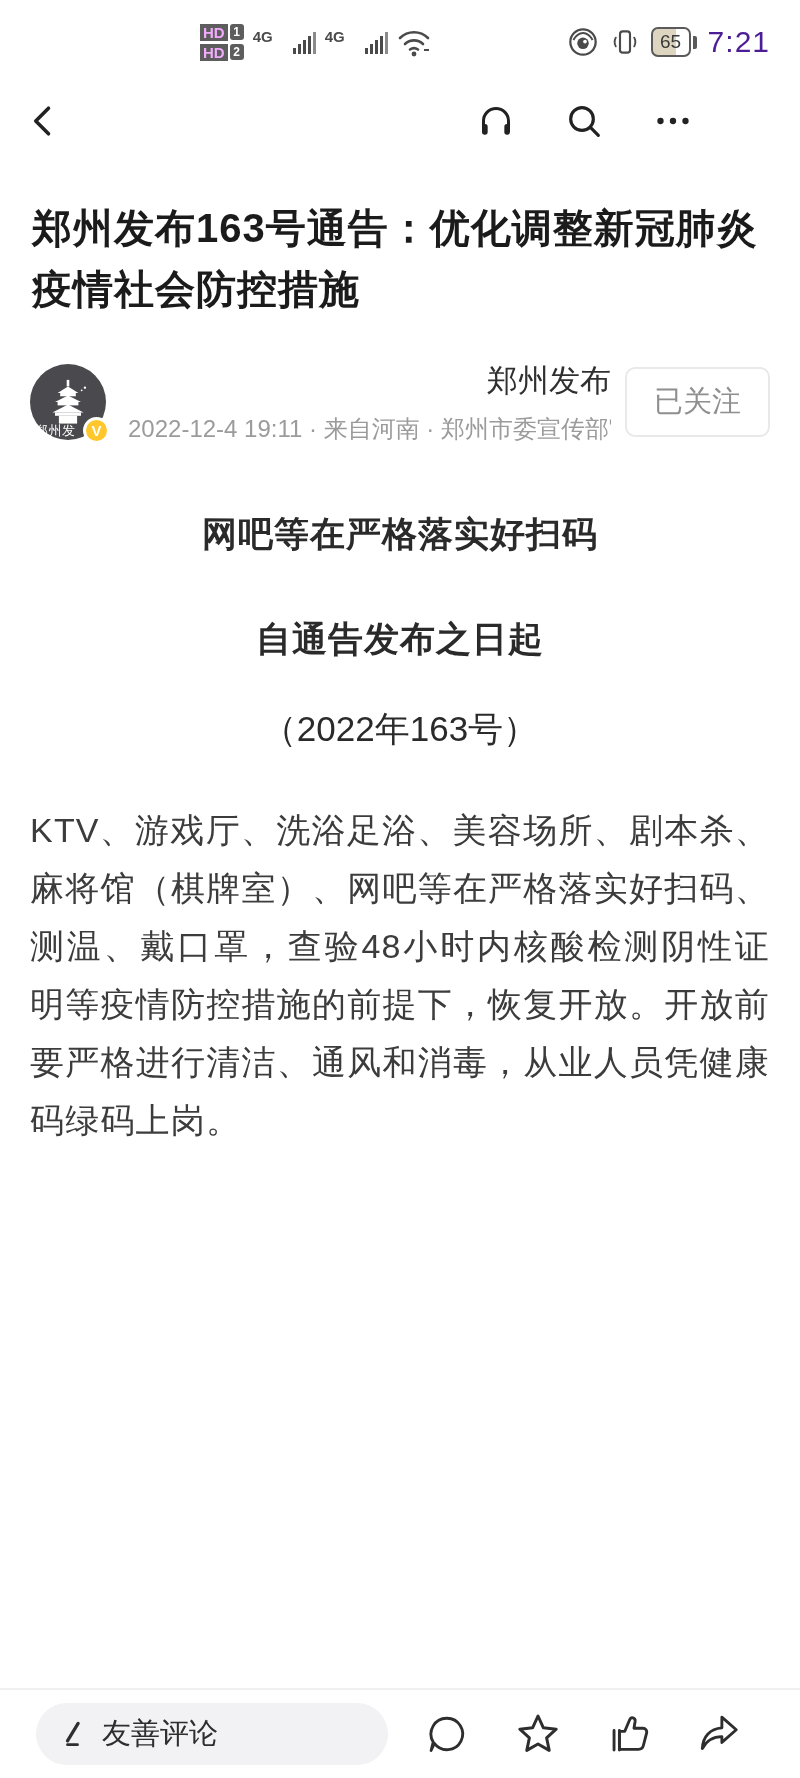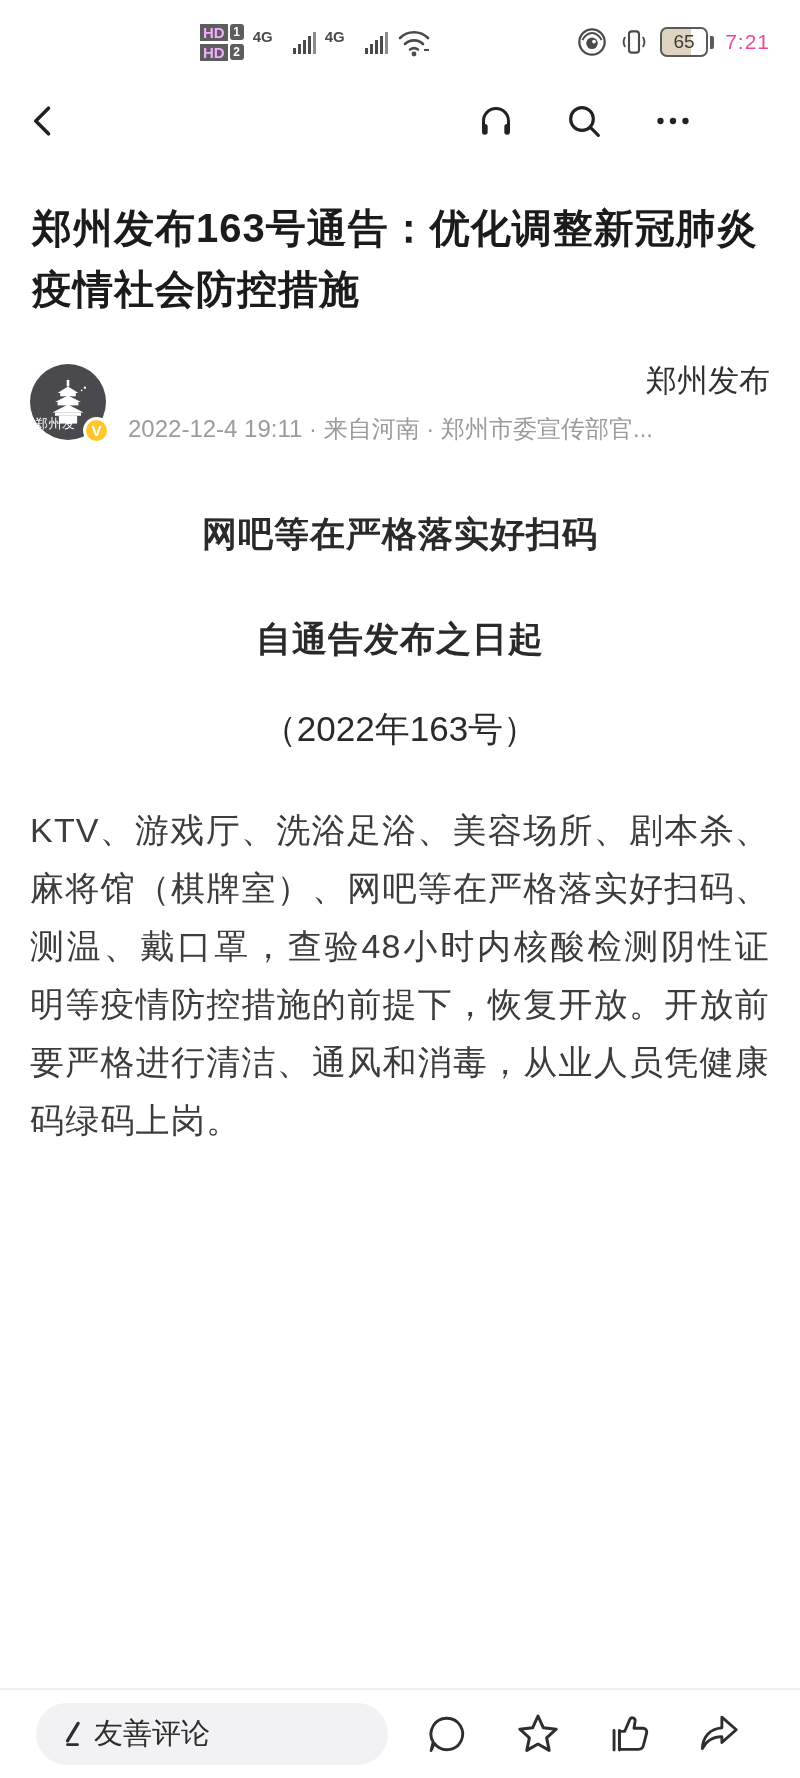--- a/index.html
+++ b/index.html
@@ -18,41 +18,41 @@
   .hd-stack { display:flex; flex-direction:column; gap:3px; }
   .hd-row { display:flex; align-items:center; gap:2px; }
   .hd-chip { background:#5d5d5d; color:#f0abfc; font-size:15px; font-weight:bold;
              border-radius:0; padding:1px 3px; line-height:1; }
   .hd-num  { background:#5d5d5d; color:#fff; font-size:12px; font-weight:bold;
              border-radius:3px; width:14px; height:16px; display:flex;
              align-items:center; justify-content:center; line-height:1; }
   .net-group { display:flex; align-items:flex-end; gap:19px; }
   .net-label { font-size:15px; font-weight:bold; color:#4a4a4a; transform:translateY(-10px); }
   .battery { display:flex; align-items:center; }
-  .bat-body { width:48px; height:30px; border:2.5px solid #5a5a5a; border-radius:7px;
+  .bat-body { width:40px; height:30px; border:2.5px solid #5a5a5a; border-radius:7px;
               display:flex; align-items:center; justify-content:center;
               font-size:19px; color:#3a3a3a;
               background:linear-gradient(to right, #ded5c0 0 65%, #fff 65%); }
   .bat-tip { width:4px; height:13px; background:#5a5a5a; border-radius:0 2px 2px 0; margin-left:2px; }
-  .sb-time { font-size:21px; color:#ec4899; letter-spacing:1px; }
+  .sb-time { font-size:30px; color:#4c1d95; letter-spacing:1px; }
 
   
   .nav-bar { display:flex; align-items:center; height:66px; margin-top:14px; }
   .nav-back { margin-left:26px; cursor:pointer; }
   .nav-right { display:flex; align-items:center; gap:48px; margin-left:auto; margin-right:106px; }
   .nav-btn { cursor:pointer; }
 
   
   .article-title { margin:44px 32px 0; font-size:40px; font-weight:700;
                    line-height:1.52; color:#1b1b1b; letter-spacing:1px; }
   .author-row { display:flex; align-items:center; margin:40px 30px 0; }
   .avatar { position:relative; width:76px; height:76px; flex-shrink:0; cursor:pointer; }
   .avatar-circle { width:76px; height:76px; border-radius:50%; background:#4a4a4e;
                    display:flex; align-items:center; justify-content:center; overflow:hidden; }
-  .avatar-label { position:absolute; left:5px; bottom:7px; color:#ffffff; font-size:13px; letter-spacing:0.5px; }
+  .avatar-label { position:absolute; left:5px; bottom:0; color:#ffffff; font-size:13px; letter-spacing:0.5px; }
   .verified-badge { position:absolute; right:-4px; bottom:-4px; width:27px; height:27px;
                     border-radius:50%; background:#ffc72c; color:#fff; font-size:15px; font-weight:bold;
                     display:flex; align-items:center; justify-content:center; border:3px solid #fff; }
   .author-info { margin-left:22px; flex:1; min-width:0; }
   .author-name { font-size:31px; color:#303030; font-weight:500; cursor:pointer;text-align:right; }
   .author-meta { font-size:24px; color:#9b9b9b; margin-top:11px;
                  white-space:nowrap; overflow:hidden; }
   .follow-btn { flex-shrink:0; margin-left:14px; background:#fff; border:2px solid #e9e9e9;
                 border-radius:10px; color:#8f8f8f; font-size:29px; padding:13px 27px; cursor:pointer; }
 
@@ -62,21 +62,21 @@
   .doc-heading.first { margin-top:66px; }
   .doc-number { text-align:center; font-size:35px; font-weight:400; color:#2a2a2a; margin-top:43px; }
   .para { font-size:34px; line-height:58px; color:#3c3c3c; text-align:justify;
           letter-spacing:1.2px; margin-top:48px; }
   .section-heading { font-size:35px; font-weight:700; color:#252525; margin-top:62px; letter-spacing:1px; }
 
   
   .bottom-bar { position:absolute; left:0; right:0; bottom:0; height:90px; background:#fff;
                 border-top:2px solid #f0f0f0; display:flex; align-items:center; padding:0 36px; }
   .comment-pill { width:352px; height:62px; border-radius:34px; background:#f2f2f4;
-                  display:flex; align-items:center; gap:4px; padding:0 24px; cursor:text; }
+                  display:flex; align-items:center; gap:12px; padding:0 24px; cursor:text; }
   .comment-placeholder { font-size:29px; color:#2e2e2e; }
   .action-icons { flex:1; display:flex; justify-content:space-around; align-items:center; margin-left:14px; }
   .action-btn { cursor:pointer; }
 </style>
 </head>
 <body>
 
 <div class="status-bar">
   <div class="sb-center">
     <div class="hd-stack">
@@ -202,20 +202,21 @@
         </g>
       </svg>
     </div>
     <span class="avatar-label">郑州发</span>
     <span class="verified-badge">V</span>
   </div>
   <div class="author-info">
     <div class="author-name">郑州发布</div>
     <div class="author-meta">2022-12-4 19:11 · 来自河南 · 郑州市委宣传部官...</div>
   </div>
+  <button class="follow-btn">已关注</button>
 </div>
 
 <div class="article-body">
   <div class="doc-heading first">网吧等在严格落实好扫码</div>
   <div class="doc-heading">自通告发布之日起</div>
   <div class="doc-number">（2022年163号）</div>
 
 
   <p class="para">KTV、游戏厅、洗浴足浴、美容场所、剧本杀、麻将馆（棋牌室）、网吧等在严格落实好扫码、测温、戴口罩，查验48小时内核酸检测阴性证明等疫情防控措施的前提下，恢复开放。开放前要严格进行清洁、通风和消毒，从业人员凭健康码绿码上岗。</p>
 

